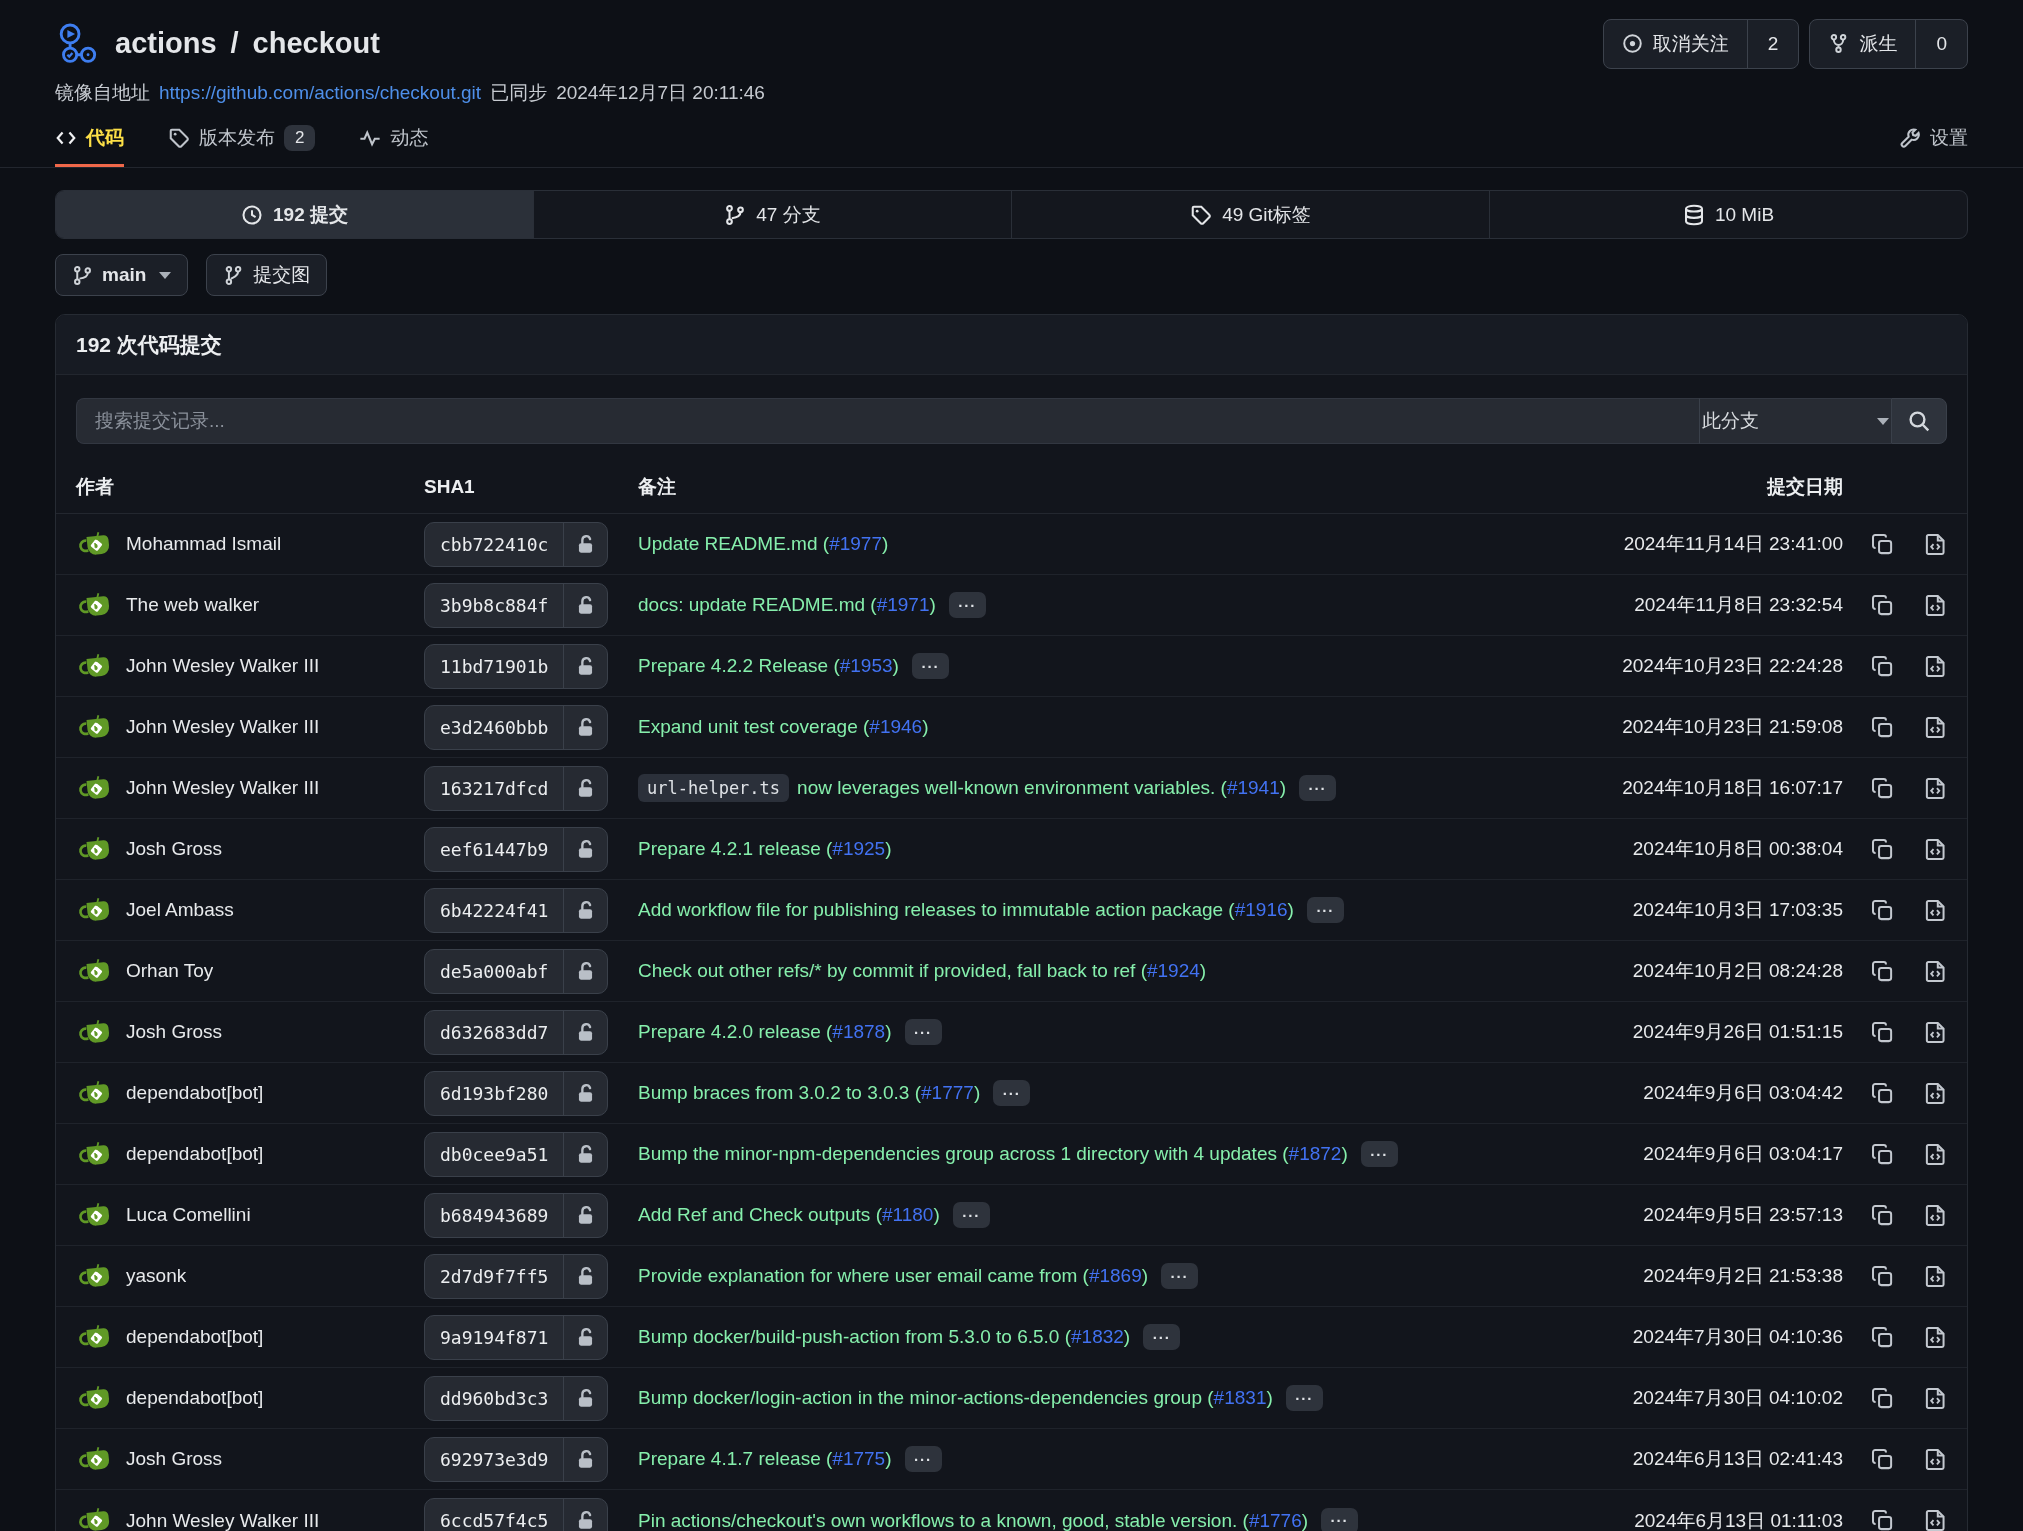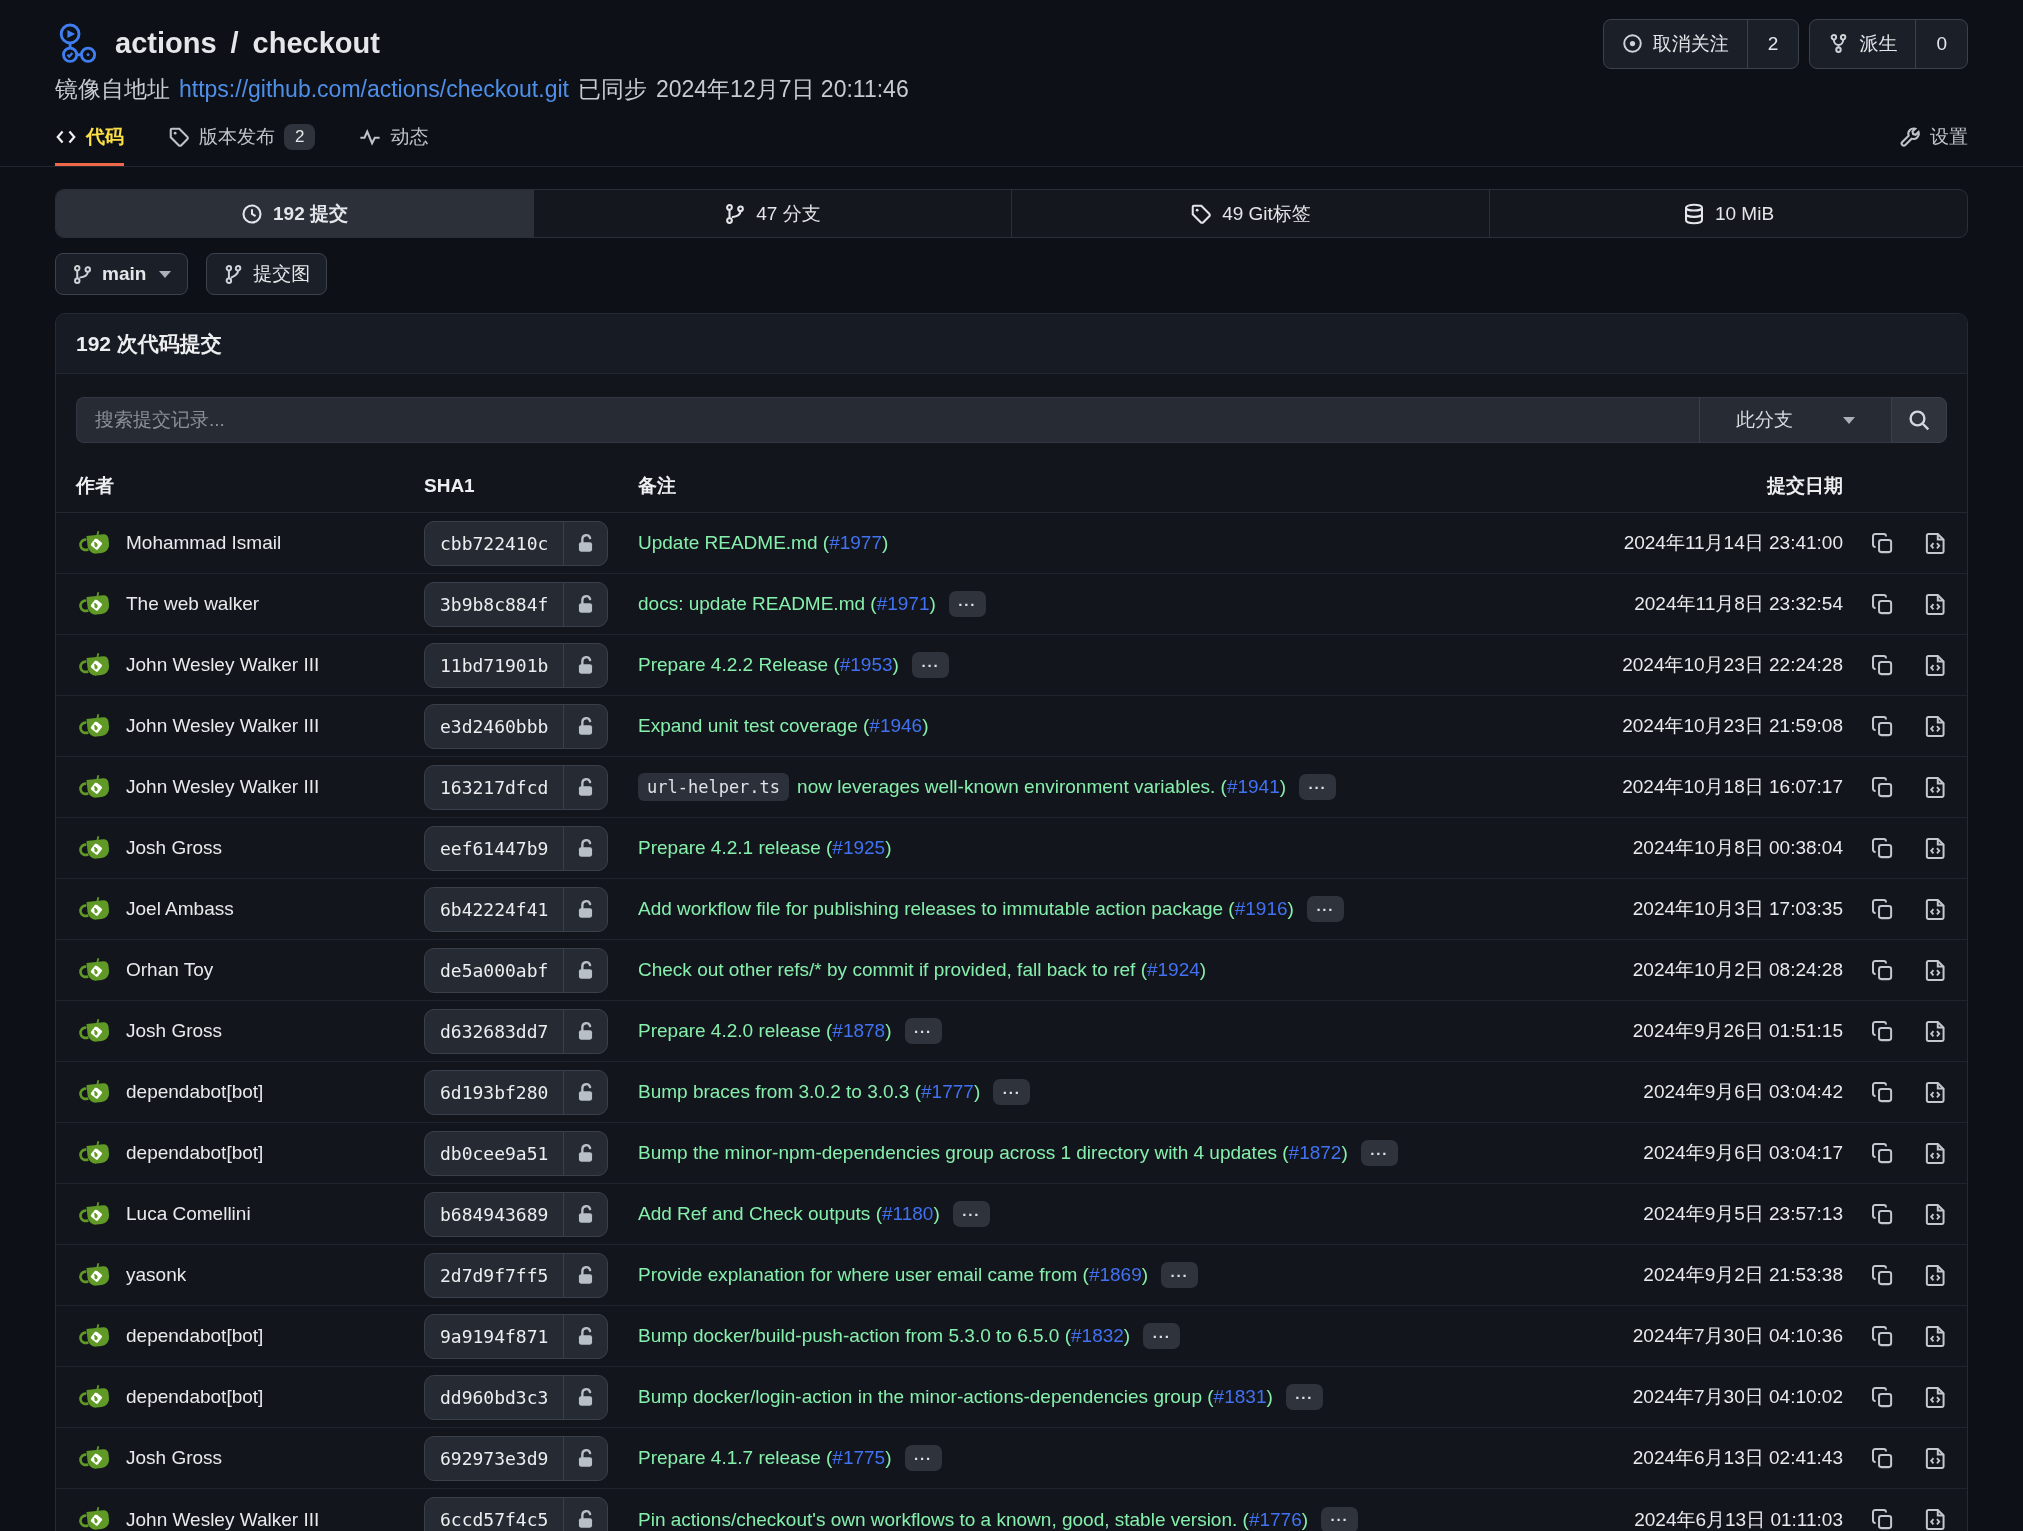--- a/index.html
+++ b/index.html
@@ -11,21 +11,21 @@
   .top { display:flex; justify-content:space-between; align-items:center; padding:15px 55px 0; height:72px; }
   .repo-title { display:flex; align-items:center; gap:14px; font-size:29px; font-weight:bold; }
   .repo-title a { color:#e4e6e9; text-decoration:none; }
   .repo-title .sep { color:#e4e6e9; font-weight:bold; }
   .hdr-actions { display:flex; gap:10px; }
   .split-btn { display:flex; align-items:stretch; background:#1b1f27; border:1px solid #3c424c; border-radius:8px; height:50px; overflow:hidden; cursor:pointer; }
   .split-btn .lbl { display:flex; align-items:center; gap:10px; padding:0 18px; font-size:19px; color:#e4e6e9; }
   .split-btn .cnt { display:flex; align-items:center; padding:0 20px; font-size:19px; border-left:1px solid #3c424c; color:#e4e6e9; }
 
   
-  .mirror { padding:0 55px; margin-top:2px; font-size:23px; color:#c7cbd1; display:flex; gap:9px; align-items:center; }
+  .mirror { padding:0 55px; margin-top:8px; font-size:19px; color:#c7cbd1; display:flex; gap:9px; align-items:center; }
   .mirror a { color:#4e8fe9; text-decoration:none; }
 
   
   .tabs { display:flex; align-items:stretch; padding:0 55px; margin-top:6px; height:56px; border-bottom:1px solid #22262e; }
   .tab { display:flex; align-items:center; gap:9px; font-size:19px; color:#bfc4cb; margin-right:44px; cursor:pointer; border-bottom:3px solid transparent; }
   .tab.active { color:#fde047; font-weight:bold; border-bottom-color:#f0684a; }
   .tab .badge { background:#2e333c; border-radius:8px; padding:3px 11px; font-size:17px; color:#e4e6e9; }
   .tab.right { margin-left:auto; margin-right:0; }
   .tab svg { flex:0 0 auto; }
 
@@ -42,21 +42,21 @@
   .tool-btn b { font-weight:bold; }
   .caret { width:0; height:0; border-left:6px solid transparent; border-right:6px solid transparent; border-top:7px solid #aab0b8; margin-left:4px; }
 
   
   .panel { margin:18px 55px 0; background:#12151c; border:1px solid #262b33; border-radius:10px; overflow:hidden; }
   .panel-hd { padding:0 20px; height:60px; display:flex; align-items:center; background:#171b23; border-bottom:1px solid #22262e; font-size:21px; font-weight:bold; color:#eceef0; }
 
   .search-row { margin:23px 20px 0; display:flex; }
   .search-row input { flex:1; height:46px; background:#272b33; border:1px solid #323741; border-right:none; border-radius:8px 0 0 8px; padding:0 18px; font-size:19px; color:#e4e6e9; outline:none; font-family:inherit; }
   .search-row input::placeholder { color:#8b919b; }
-  .scope { width:192px; background:#272b33; border:1px solid #323741; border-left:1px solid #3a404a; border-right:none; display:flex; align-items:center; justify-content:space-between; padding:0 36px; font-size:19px; color:#d9dce0; cursor:pointer; }
+  .scope { width:192px; background:#272b33; border:1px solid #323741; border-left:1px solid #3a404a; border-right:none; display:flex; align-items:center; justify-content:space-between; padding:0 2px; font-size:19px; color:#d9dce0; cursor:pointer; }
   .search-btn { width:56px; background:#2e333c; border:1px solid #3a404a; border-radius:0 8px 8px 0; display:flex; align-items:center; justify-content:center; cursor:pointer; }
 
   
   .thead { display:flex; align-items:center; height:53px; margin-top:17px; padding:0 20px; border-bottom:1px solid #23272f; font-size:19px; font-weight:bold; color:#eceef0; }
   .c-author { width:348px; flex:0 0 auto; display:flex; align-items:center; gap:13px; }
   .c-sha { width:214px; flex:0 0 auto; }
   .c-msg { flex:1 1 auto; min-width:0; display:flex; align-items:center; white-space:nowrap; overflow:hidden; }
   .c-date { width:300px; flex:0 0 auto; text-align:right; }
   .c-actions { width:104px; flex:0 0 auto; display:flex; justify-content:flex-end; gap:30px; }
 

